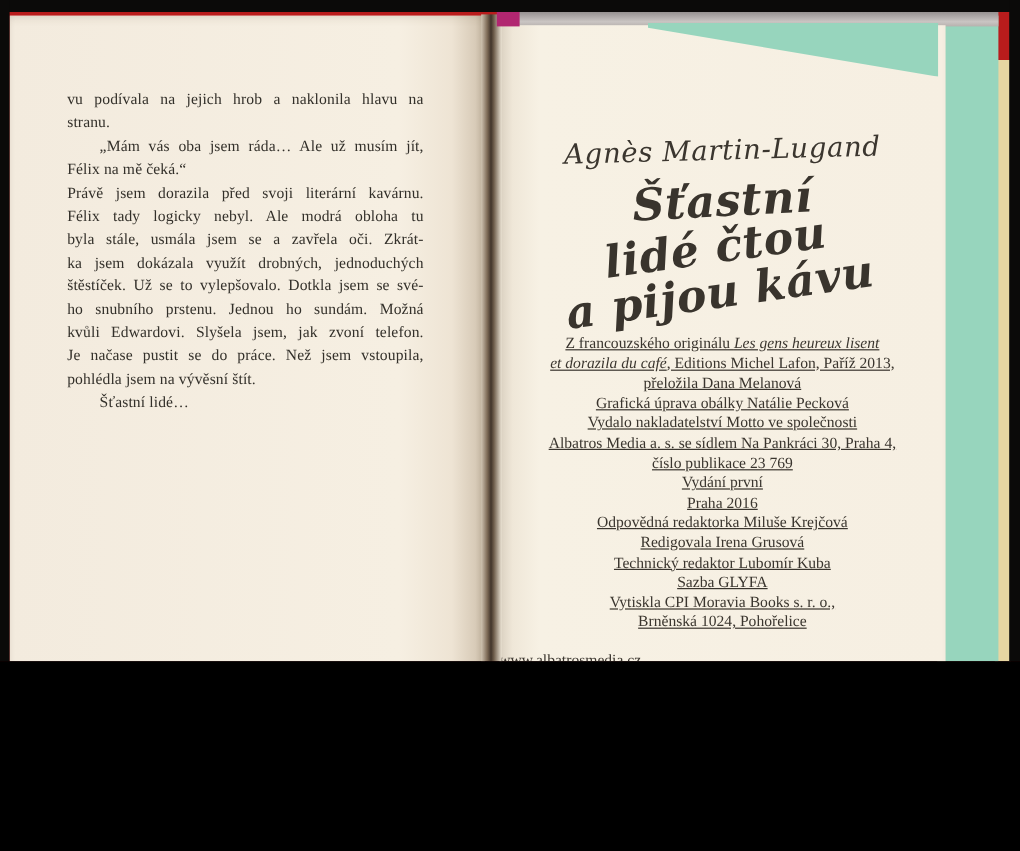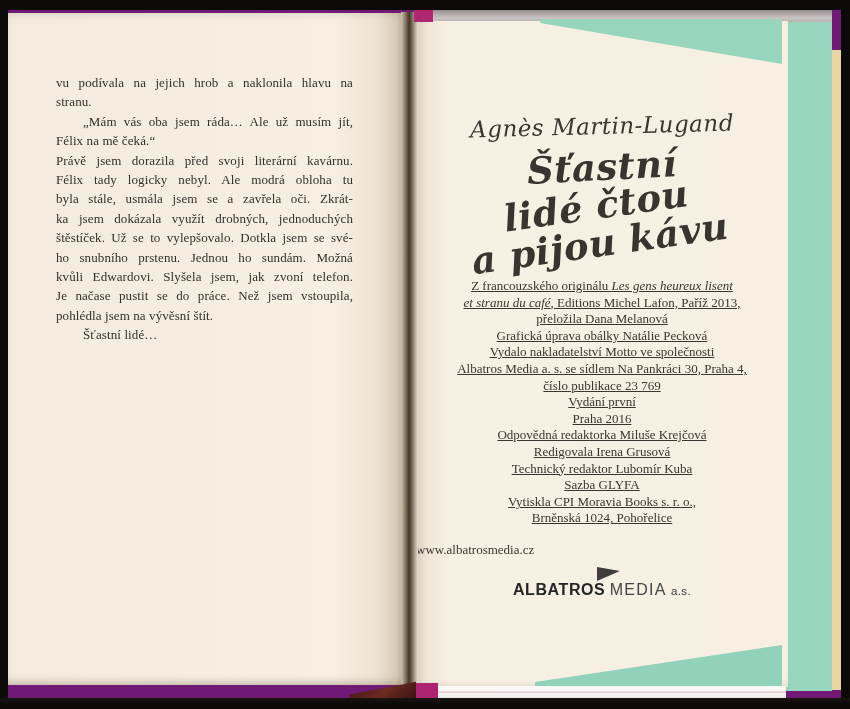--- a/index.html
+++ b/index.html
@@ -1,18 +1,18 @@
 <!DOCTYPE html>
 <html><head>
 <meta charset="utf-8">
 <style>
   html,body { margin:0; padding:0; background:#000; }
   .scene {
-    position:relative; width:850px; height:709px; overflow:hidden;
-    background:#701a75; font-family:"Liberation Serif", serif;
+    position:relative; width:850px; height:551px; overflow:hidden;
+    background:#b91c1c; font-family:"Liberation Serif", serif;
   }
   .scene * { position:absolute; }
 
   
   .yellow-strip { left:829px; top:50px; width:13px; height:640px; background:#e7d6a2; }
   .teal-right   { left:781px; top:13px; width:51px; height:678px; background:#97d5bd; }
 
   .page-edges-top {
     left:430px; top:9px; width:402px; height:13px;
     background:linear-gradient(to bottom,#8f8a8a,#cac5c3 70%,#b7b1ae);
@@ -158,21 +158,21 @@
   </div>
 
   <div class="right-page">
     <div class="author">Agnès Martin-Lugand</div>
     <div class="title-line title-1">Šťastní</div>
     <div class="title-line title-2">lidé čtou</div>
     <div class="title-line title-3">a pijou kávu</div>
 
     <div class="imprint">
       <div><span>Z francouzského originálu </span><span class="it">Les gens heureux lisent</span></div>
-      <div><span class="it">et stranu du café</span><span>, Editions Michel Lafon, Paříž 2013,</span></div>
+      <div><span class="it">et dorazila du café</span><span>, Editions Michel Lafon, Paříž 2013,</span></div>
       <div>
 
           <div>přeložila Dana Melanová</div>
 
           <div>Grafická úprava obálky Natálie Pecková</div>
 
           <div>Vydalo nakladatelství Motto ve společnosti</div>
 
           <div>Albatros Media a. s. se sídlem Na Pankráci 30, Praha 4,</div>
 

